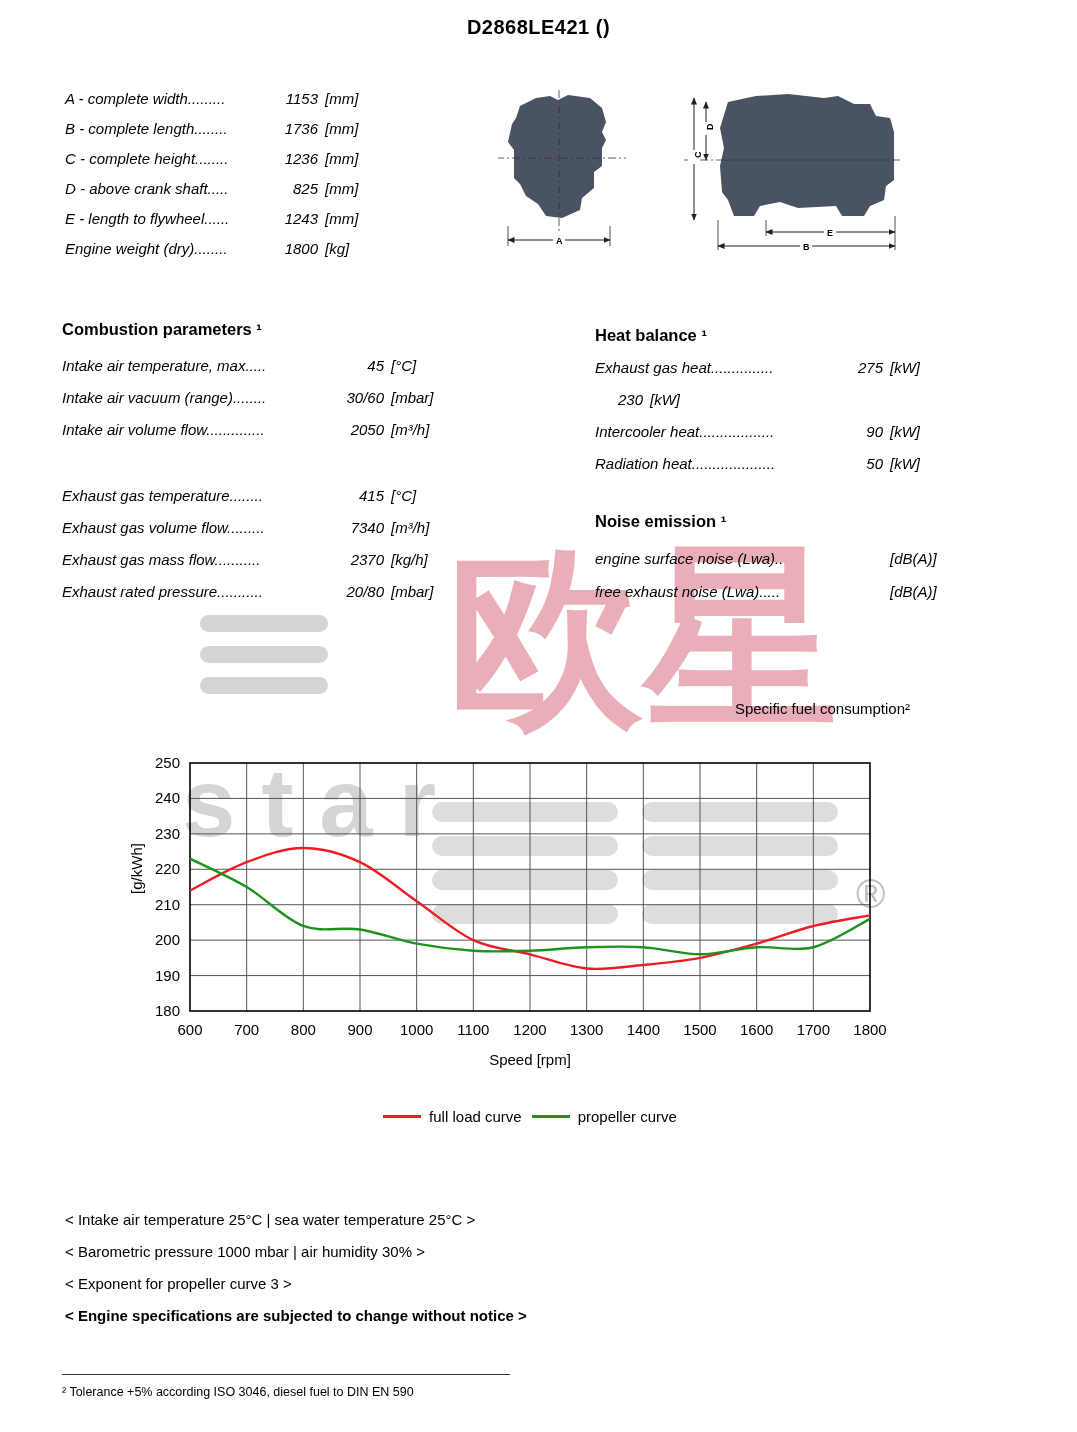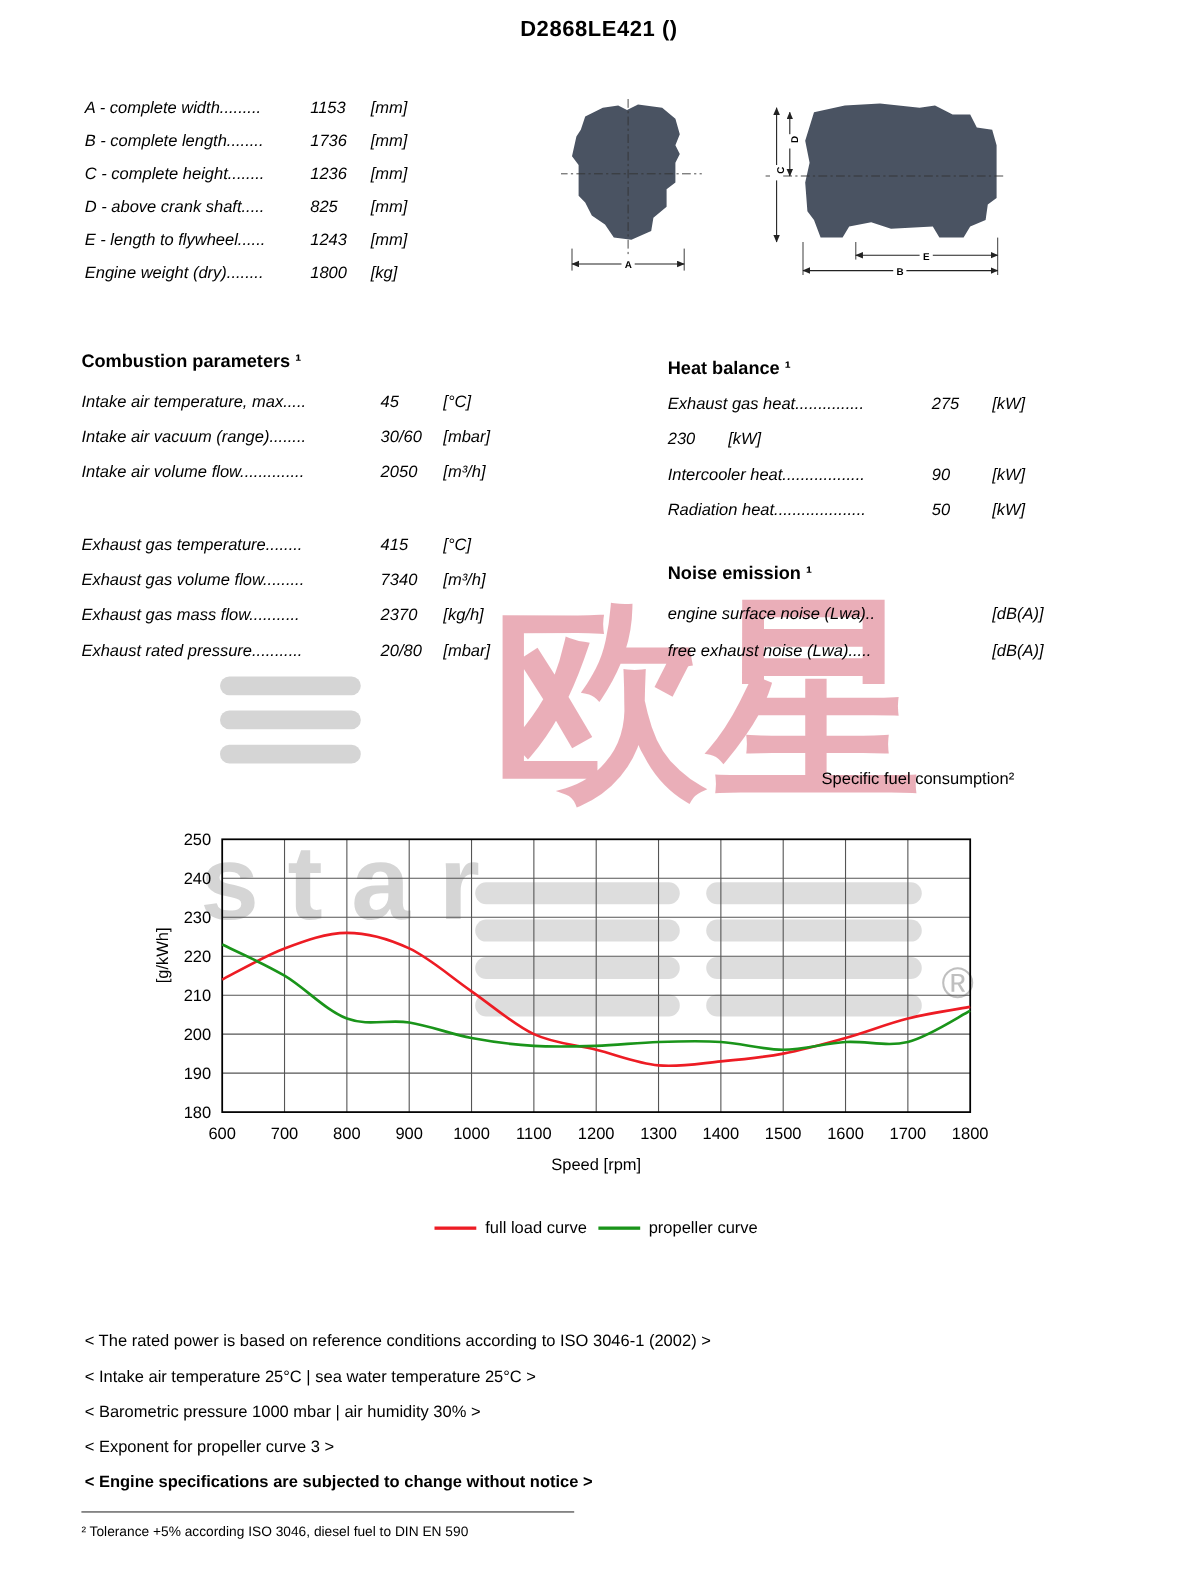--- a/index.html
+++ b/index.html
@@ -1,28 +1,28 @@
 <!DOCTYPE html>
 <html><head>
 <meta charset="utf-8">
 <style>
   html,body{margin:0;padding:0;background:#fff;}
   body{font-family:"Liberation Sans","DejaVu Sans",sans-serif;color:#000;}
   #page{position:relative;width:1077px;height:1432px;background:#fff;overflow:hidden;}
   .layer{position:absolute;}
-  #content{position:absolute;inset:0;z-index:1;margin-left:12px;}
+  #content{position:absolute;inset:0;z-index:1;}
   #watermark{position:absolute;inset:0;z-index:0;pointer-events:none;}
 
   .page-title{position:absolute;top:16px;left:0;right:0;text-align:center;
     font-size:20px;font-weight:600;letter-spacing:.5px;}
 
   .spec-block{position:absolute;display:flex;flex-direction:column;font-style:italic;}
   .spec-row{display:flex;align-items:baseline;font-size:15px;line-height:30px;white-space:nowrap;}
   .spec-label{text-align:left;}
-  .spec-value{}
+  .spec-value{text-align:right;}
   .spec-unit{margin-left:7px;}
 
   .dim-row .spec-label{width:205px;}
   .dim-row .spec-value{width:48px;}
 
   .comb-row{line-height:32px;}
   .comb-row .spec-label{width:272px;}
   .comb-row .spec-value{width:50px;}
 
   .heat-row{line-height:32px;}
@@ -294,21 +294,20 @@
           <span>full load curve</span>
         </span>
         <span class="legend-item">
           <span class="legend-line" style="background: rgb(26, 148, 26);"></span>
           <span>propeller curve</span>
         </span>
       </div>
     </div>
 
     <div class="notes">
-      <div class="note">&lt; The rated power is based on reference conditions according to ISO 3046-1 (2002) &gt;</div>
       <div class="note">&lt; Intake air temperature 25°C | sea water temperature 25°C &gt;</div>
       <div class="note">&lt; Barometric pressure 1000 mbar | air humidity 30% &gt;</div>
       <div class="note">&lt; Exponent for propeller curve 3 &gt;</div>
       <div class="note bold">&lt; Engine specifications are subjected to change without notice &gt;</div>
     </div>
 
     <div class="footnote-rule"></div>
     <div class="footnotes">
       <div class="footnote">² Tolerance +5% according ISO 3046, diesel fuel to DIN EN 590</div>
     </div>

